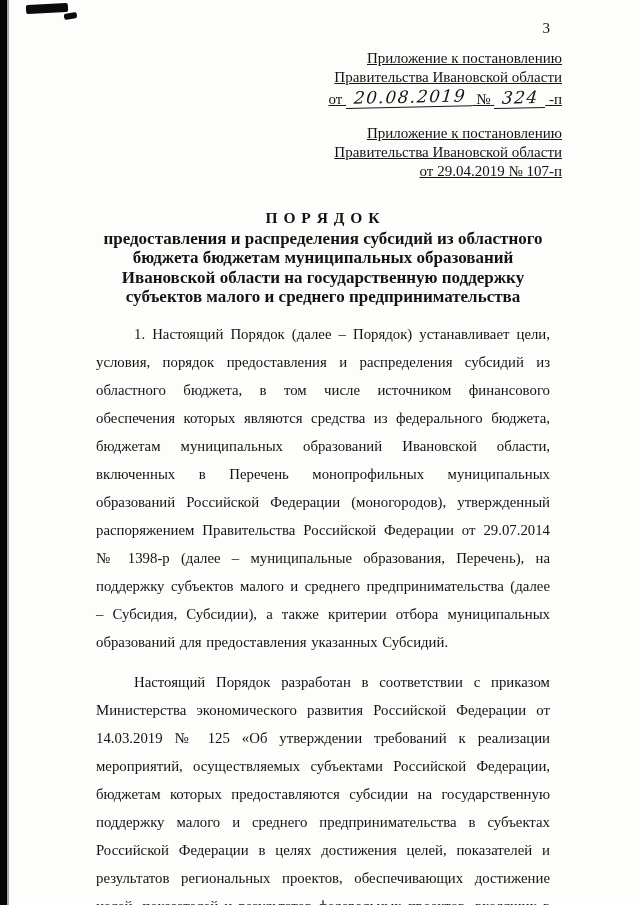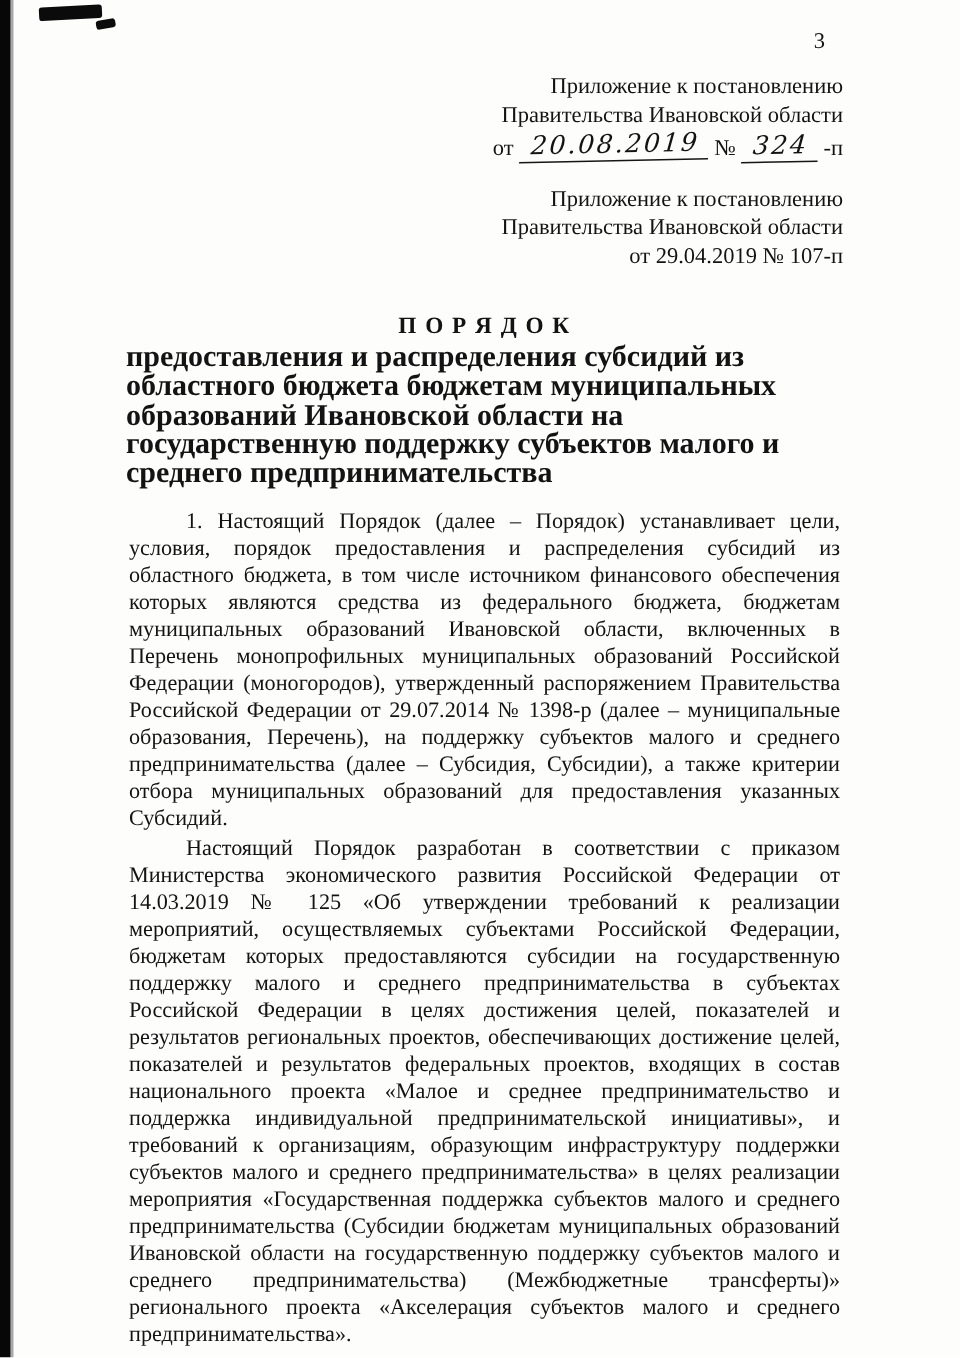--- a/index.html
+++ b/index.html
@@ -44,20 +44,21 @@
     text-align: right;
     font-size: 15px;
     padding-right: 12px;
     margin-bottom: 12px;
   }
   .annex {
     text-align: right;
     font-size: 15px;
     line-height: 19px;
     margin-bottom: 15px;
+    text-decoration: underline;
   }
   .annex-filled-line {
     margin-top: 2px;
     white-space: nowrap;
   }
   .handwritten {
     display: inline-block;
     font-family: "DejaVu Serif", serif;
     font-style: italic;
     font-size: 17px;
@@ -68,31 +69,32 @@
     transform-origin: bottom left;
   }
   .order-title {
     margin: 28px 0 2px 0;
     text-align: center;
     font-size: 15.5px;
     font-weight: bold;
     letter-spacing: 1px;
   }
   .order-subtitle {
+    text-align: center;
     font-weight: bold;
-    font-size: 20px;
+    font-size: 17px;
     line-height: 19.3px;
     margin: 0 0 14px 0;
   }
   .body-para {
-    margin: 2px;
+    margin: 12px;
     text-align: justify;
     text-indent: 38px;
     font-size: 14.8px;
-    line-height: 18px;
+    line-height: 28px;
     word-spacing: 1px;
   }
 </style>
 </head>
 <body>
 
 <div class="page">
 
   <div class="edge-bar"></div>
   <div class="mark-a"></div>

